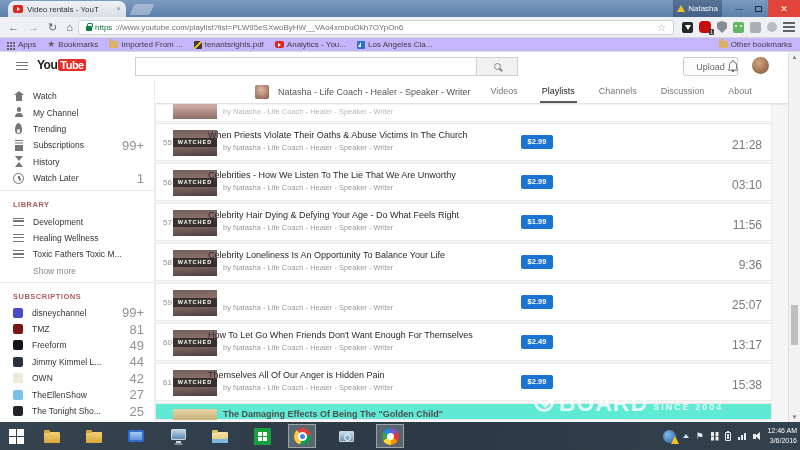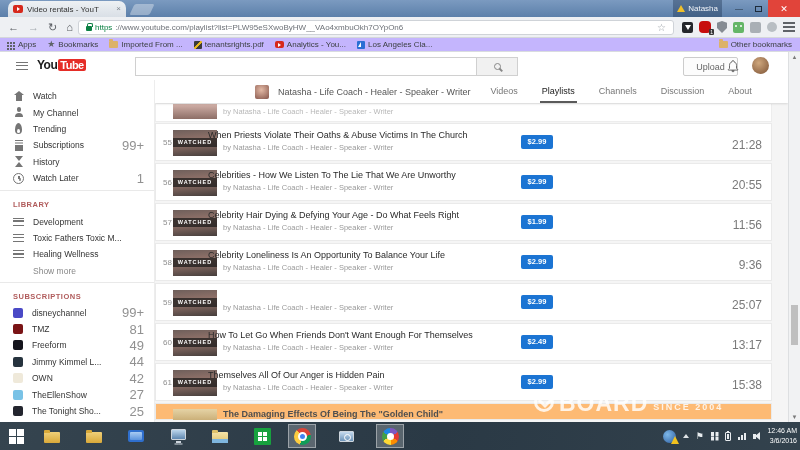--- a/index.html
+++ b/index.html
@@ -115,21 +115,21 @@
   .pt-thumb{position:absolute;left:17px;top:0;width:44px;height:15px;background:linear-gradient(#d3b2aa,#8d6e66)}
   .pt-byline{position:absolute;left:67px;top:3px;font-size:7.5px;color:#b8b8b8;white-space:nowrap}
   .vrow{height:38px;background:#fff;border:1px solid #eaeaea;position:relative;margin-bottom:2px}
   .vnum{position:absolute;left:5px;top:14px;width:11px;font-size:8px;color:#8f8f8f;text-align:right}
   .vthumb{position:absolute;left:17px;top:6px;width:44px;height:26px;background:linear-gradient(175deg,#6e5f5b 0%,#96746b 45%,#453e3c 100%)}
   .wband{position:absolute;left:0;right:0;top:8px;height:9px;background:rgba(25,25,25,.72);color:#fff;font-size:5.5px;font-weight:bold;letter-spacing:1px;text-align:center;line-height:9px}
   .vtitle{position:absolute;left:52px;top:6px;font-size:9px;font-weight:normal;color:#2a2a2a;white-space:nowrap}
   .vby{position:absolute;left:67px;top:19px;font-size:7.5px;color:#9a9a9a;white-space:nowrap}
   .vprice{position:absolute;left:365px;top:11px;height:14px;min-width:32px;padding:0 5px;background:#1b74d3;color:#fff;font-size:7.5px;font-weight:bold;line-height:14px;text-align:center;border-radius:2px}
   .vdur{position:absolute;right:9px;top:14px;font-size:12px;color:#7a7a7a}
-  .partial-bottom{height:17px;background:#fdba74;border:1px solid #eaeaea;position:relative}
+  .partial-bottom{height:17px;background:#5eead4;border:1px solid #eaeaea;position:relative}
   .pb-thumb{position:absolute;left:17px;top:5px;width:44px;height:11px;background:linear-gradient(#e5d3a6,#cbb079)}
   .pb-title{position:absolute;left:67px;top:5px;font-size:9px;font-weight:bold;color:#4f4f4f;white-space:nowrap}
 
   
   .vscroll{position:absolute;right:0;top:52px;bottom:28px;width:12px;background:#f1f2f3;border-left:1px solid #dddfe1;z-index:18}
   .sb-up{position:absolute;top:2px;left:0;right:0;text-align:center;font-size:6px;color:#7a7a7a}
   .sb-down{position:absolute;bottom:2px;left:0;right:0;text-align:center;font-size:6px;color:#7a7a7a}
   .sb-thumb{position:absolute;top:253px;left:2px;right:2px;height:40px;background:#bfbfbf}
 
   
@@ -328,26 +328,26 @@
     <div class="side-header">LIBRARY</div>
     <div>
 
         <div class="side-item">
           <span class="playlist-icon"></span>
           <span>Development</span>
         </div>
 
         <div class="side-item">
           <span class="playlist-icon"></span>
+          <span>Healing Wellness</span>
+        </div>
+
+        <div class="side-item">
+          <span class="playlist-icon"></span>
           <span>Toxic Fathers Toxic M...</span>
-        </div>
-
-        <div class="side-item">
-          <span class="playlist-icon"></span>
-          <span>Healing Wellness</span>
         </div>
       </div>
     <div class="show-more">Show more</div>
     <div class="side-div"></div>
     <div class="side-header">SUBSCRIPTIONS</div>
     <div>
 
         <div class="side-item">
           <span class="sub-av" style="background: rgb(74, 73, 198);"></span>
           <span>disneychannel</span>
@@ -436,21 +436,21 @@
           </div>
 
           <div class="vrow">
             <span class="vnum">56</span>
             <span class="vthumb">
               <span class="wband">WATCHED</span>
             </span>
             <span class="vtitle">Celebrities - How We Listen To The Lie That We Are Unworthy</span>
             <span class="vby">by Natasha - Life Coach - Healer - Speaker - Writer</span>
             <span class="vprice">$2.99</span>
-            <span class="vdur">20:55</span>
+            <span class="vdur">03:10</span>
           </div>
 
           <div class="vrow">
             <span class="vnum">57</span>
             <span class="vthumb">
               <span class="wband">WATCHED</span>
             </span>
             <span class="vtitle">Celebrity Hair Dying &amp; Defying Your Age - Do What Feels Right</span>
             <span class="vby">by Natasha - Life Coach - Healer - Speaker - Writer</span>
             <span class="vprice">$1.99</span>

